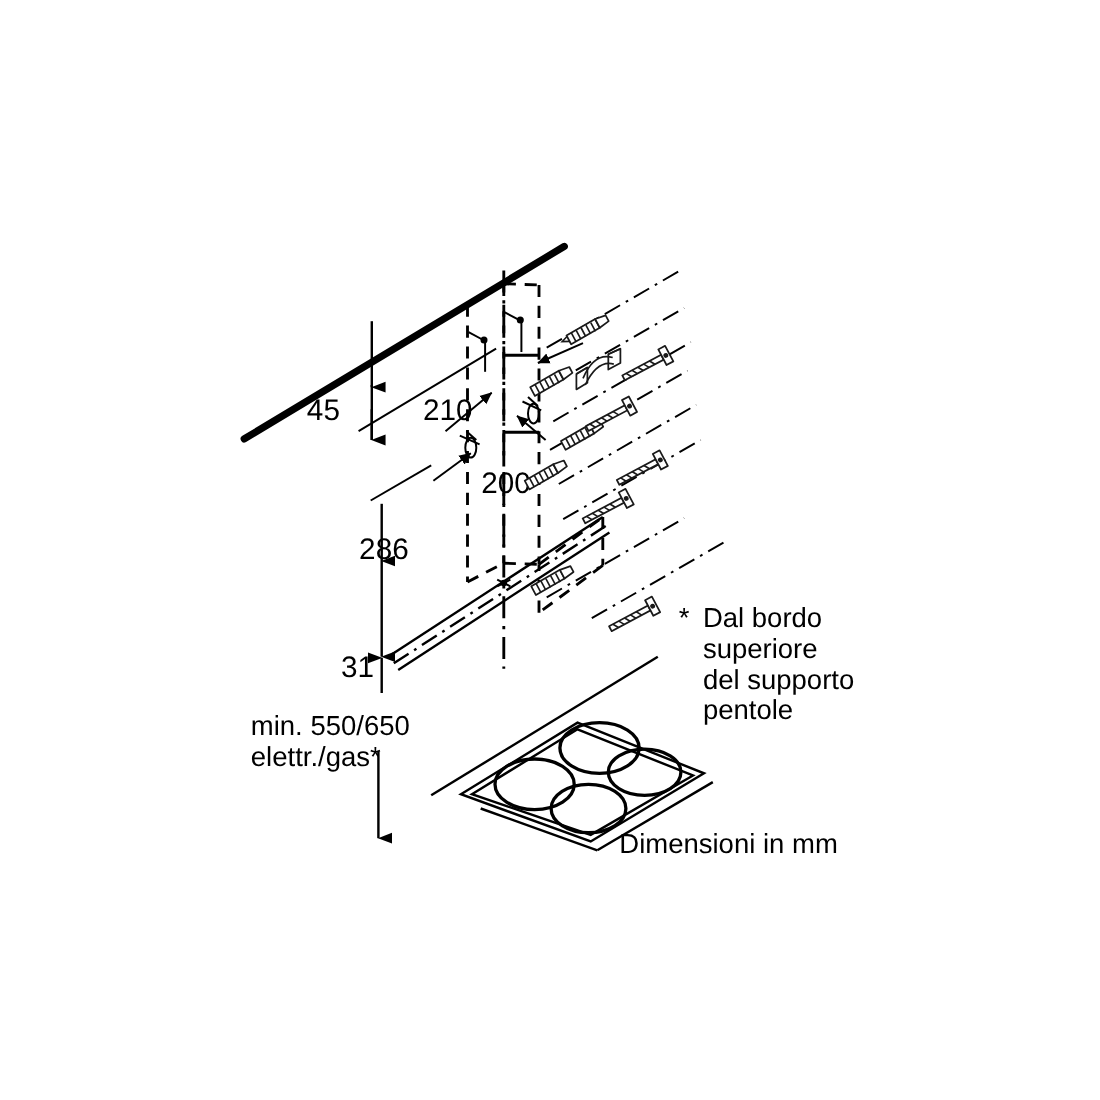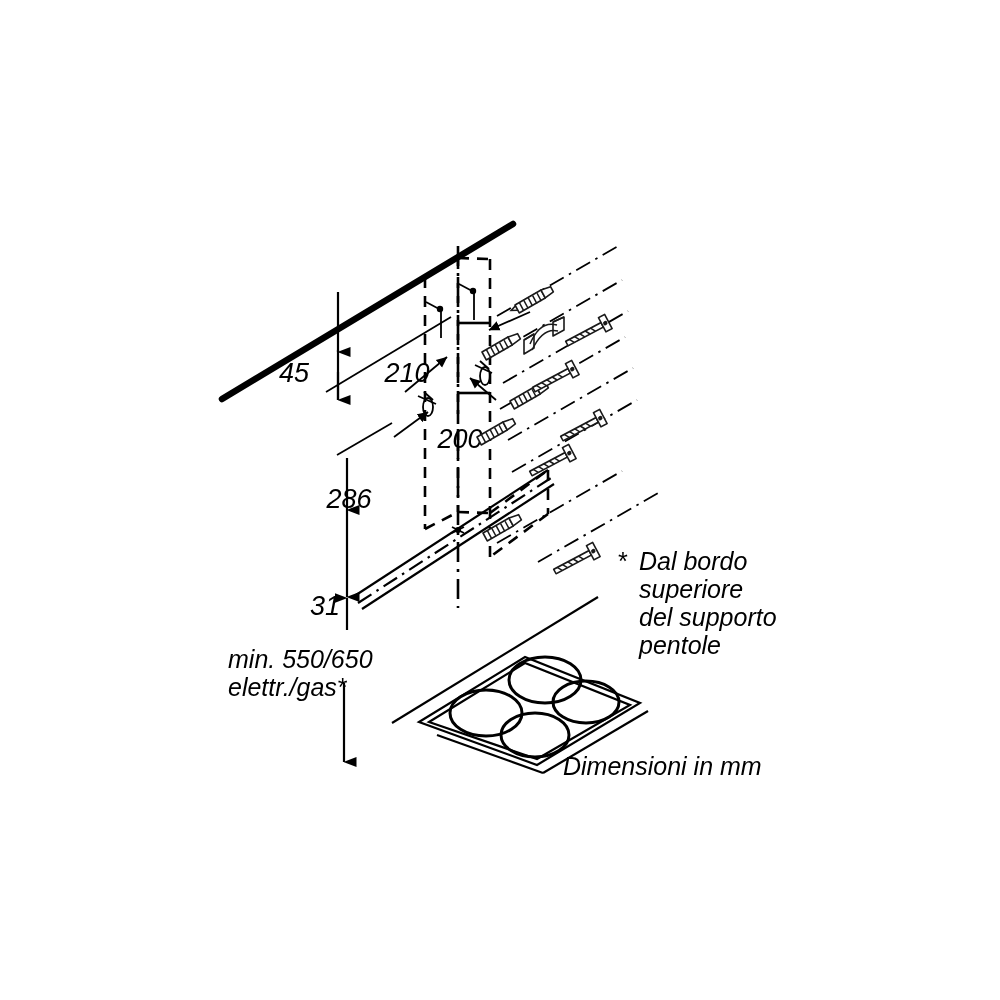--- a/index.html
+++ b/index.html
@@ -12,21 +12,20 @@
     height: 1000px;
     font-family: "Liberation Sans", sans-serif;
     color: #000000;
     overflow: hidden;
   }
   #diagram-root {
     position: relative;
     width: 1000px;
     height: 1000px;
     background: #86efac;
-    font-style: italic;
   }
   svg.dwg {
     position: absolute;
     left: 0;
     top: 0;
     width: 1000px;
     height: 1000px;
     display: block;
   }
   .dim-text {

